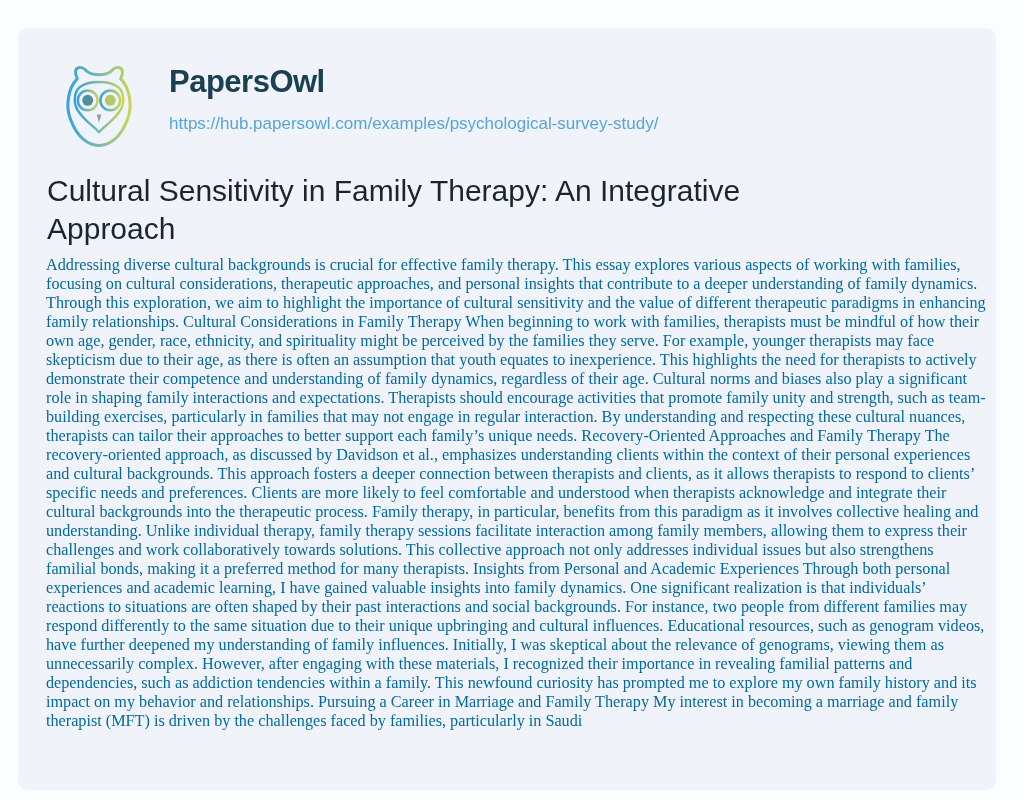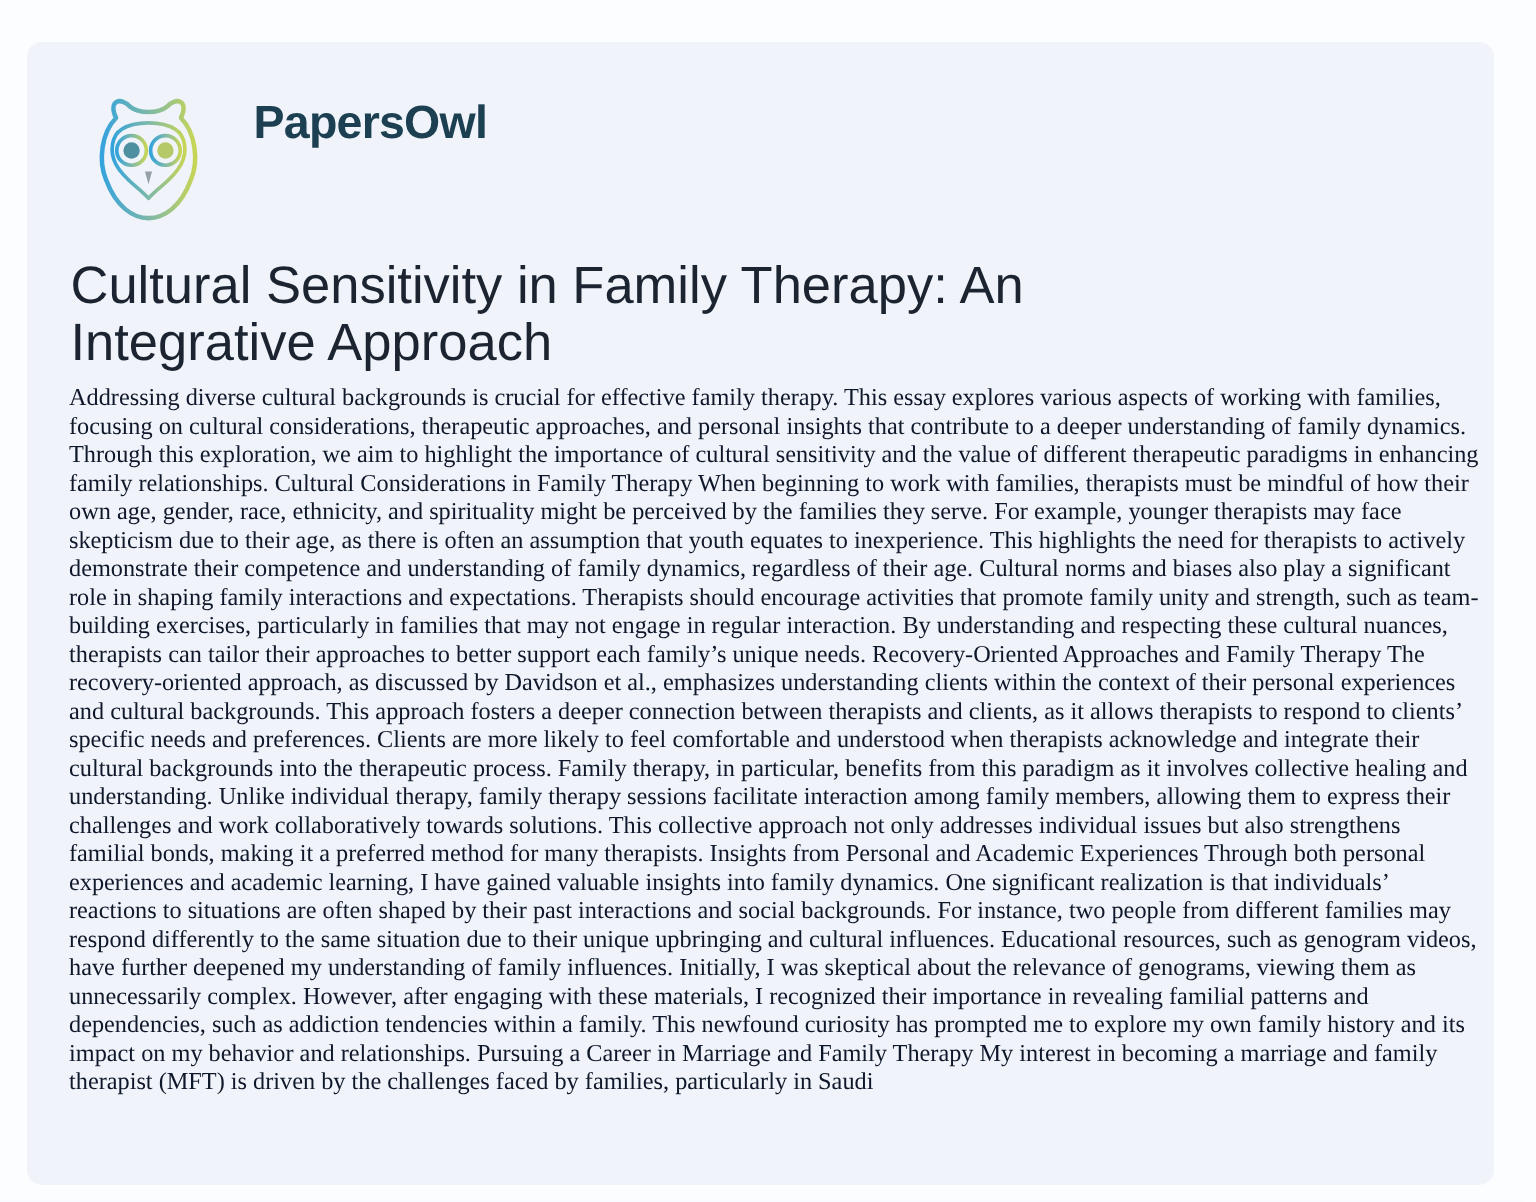--- a/index.html
+++ b/index.html
@@ -38,33 +38,33 @@
   .brand-url {
     margin-top: 14px;
     font-size: 17px;
     color: #57a4da;
     cursor: pointer;
   }
   .title {
     position: absolute;
     left: 29px; top: 144px;
     width: 750px;
-    font-size: 35px;
+    font-size: 30px;
     line-height: 38px;
     font-weight: 400;
     color: #1b2430;
   }
   .body-text {
     position: absolute;
     left: 28px; top: 228px;
     width: 941px;
     font-family: "Liberation Serif", "DejaVu Serif", serif;
     font-size: 16.2px;
     line-height: 19px;
-    color: #0f172a;
+    color: #0369a1;
     text-align: left;
   }
 </style>
 </head>
 <body>
 
 <div class="card">
 
   <div class="header">
 
@@ -99,20 +99,21 @@
 
         <circle cx="62" cy="45" r="10.5" fill="none" stroke="url(#owlgrad)" stroke-width="2.6"></circle>
         <circle cx="62" cy="45" r="5.8" fill="#b5c968"></circle>
 
         <path d="M 47.5 60 L 52.5 60 L 50 69 Z" fill="#94a0a6"></path>
       </svg>
     </div>
 
     <div class="brand-block">
       <div class="brand-name">PapersOwl</div>
+      <div class="brand-url">https://hub.papersowl.com/examples/psychological-survey-study/</div>
     </div>
 
   </div>
 
   <h1 class="title">Cultural Sensitivity in Family Therapy: An Integrative Approach</h1>
 
   <div class="body-text">Addressing diverse cultural backgrounds is crucial for effective family therapy. This essay explores various aspects of working with families, focusing on cultural considerations, therapeutic approaches, and personal insights that contribute to a deeper understanding of family dynamics. Through this exploration, we aim to highlight the importance of cultural sensitivity and the value of different therapeutic paradigms in enhancing family relationships. Cultural Considerations in Family Therapy When beginning to work with families, therapists must be mindful of how their own age, gender, race, ethnicity, and spirituality might be perceived by the families they serve. For example, younger therapists may face skepticism due to their age, as there is often an assumption that youth equates to inexperience. This highlights the need for therapists to actively demonstrate their competence and understanding of family dynamics, regardless of their age. Cultural norms and biases also play a significant role in shaping family interactions and expectations. Therapists should encourage activities that promote family unity and strength, such as team-building exercises, particularly in families that may not engage in regular interaction. By understanding and respecting these cultural nuances, therapists can tailor their approaches to better support each family’s unique needs. Recovery-Oriented Approaches and Family Therapy The recovery-oriented approach, as discussed by Davidson et al., emphasizes understanding clients within the context of their personal experiences and cultural backgrounds. This approach fosters a deeper connection between therapists and clients, as it allows therapists to respond to clients’ specific needs and preferences. Clients are more likely to feel comfortable and understood when therapists acknowledge and integrate their cultural backgrounds into the therapeutic process. Family therapy, in particular, benefits from this paradigm as it involves collective healing and understanding. Unlike individual therapy, family therapy sessions facilitate interaction among family members, allowing them to express their challenges and work collaboratively towards solutions. This collective approach not only addresses individual issues but also strengthens familial bonds, making it a preferred method for many therapists. Insights from Personal and Academic Experiences Through both personal experiences and academic learning, I have gained valuable insights into family dynamics. One significant realization is that individuals’ reactions to situations are often shaped by their past interactions and social backgrounds. For instance, two people from different families may respond differently to the same situation due to their unique upbringing and cultural influences. Educational resources, such as genogram videos, have further deepened my understanding of family influences. Initially, I was skeptical about the relevance of genograms, viewing them as unnecessarily complex. However, after engaging with these materials, I recognized their importance in revealing familial patterns and dependencies, such as addiction tendencies within a family. This newfound curiosity has prompted me to explore my own family history and its impact on my behavior and relationships. Pursuing a Career in Marriage and Family Therapy My interest in becoming a marriage and family therapist (MFT) is driven by the challenges faced by families, particularly in Saudi</div>
 
 </div>
 

